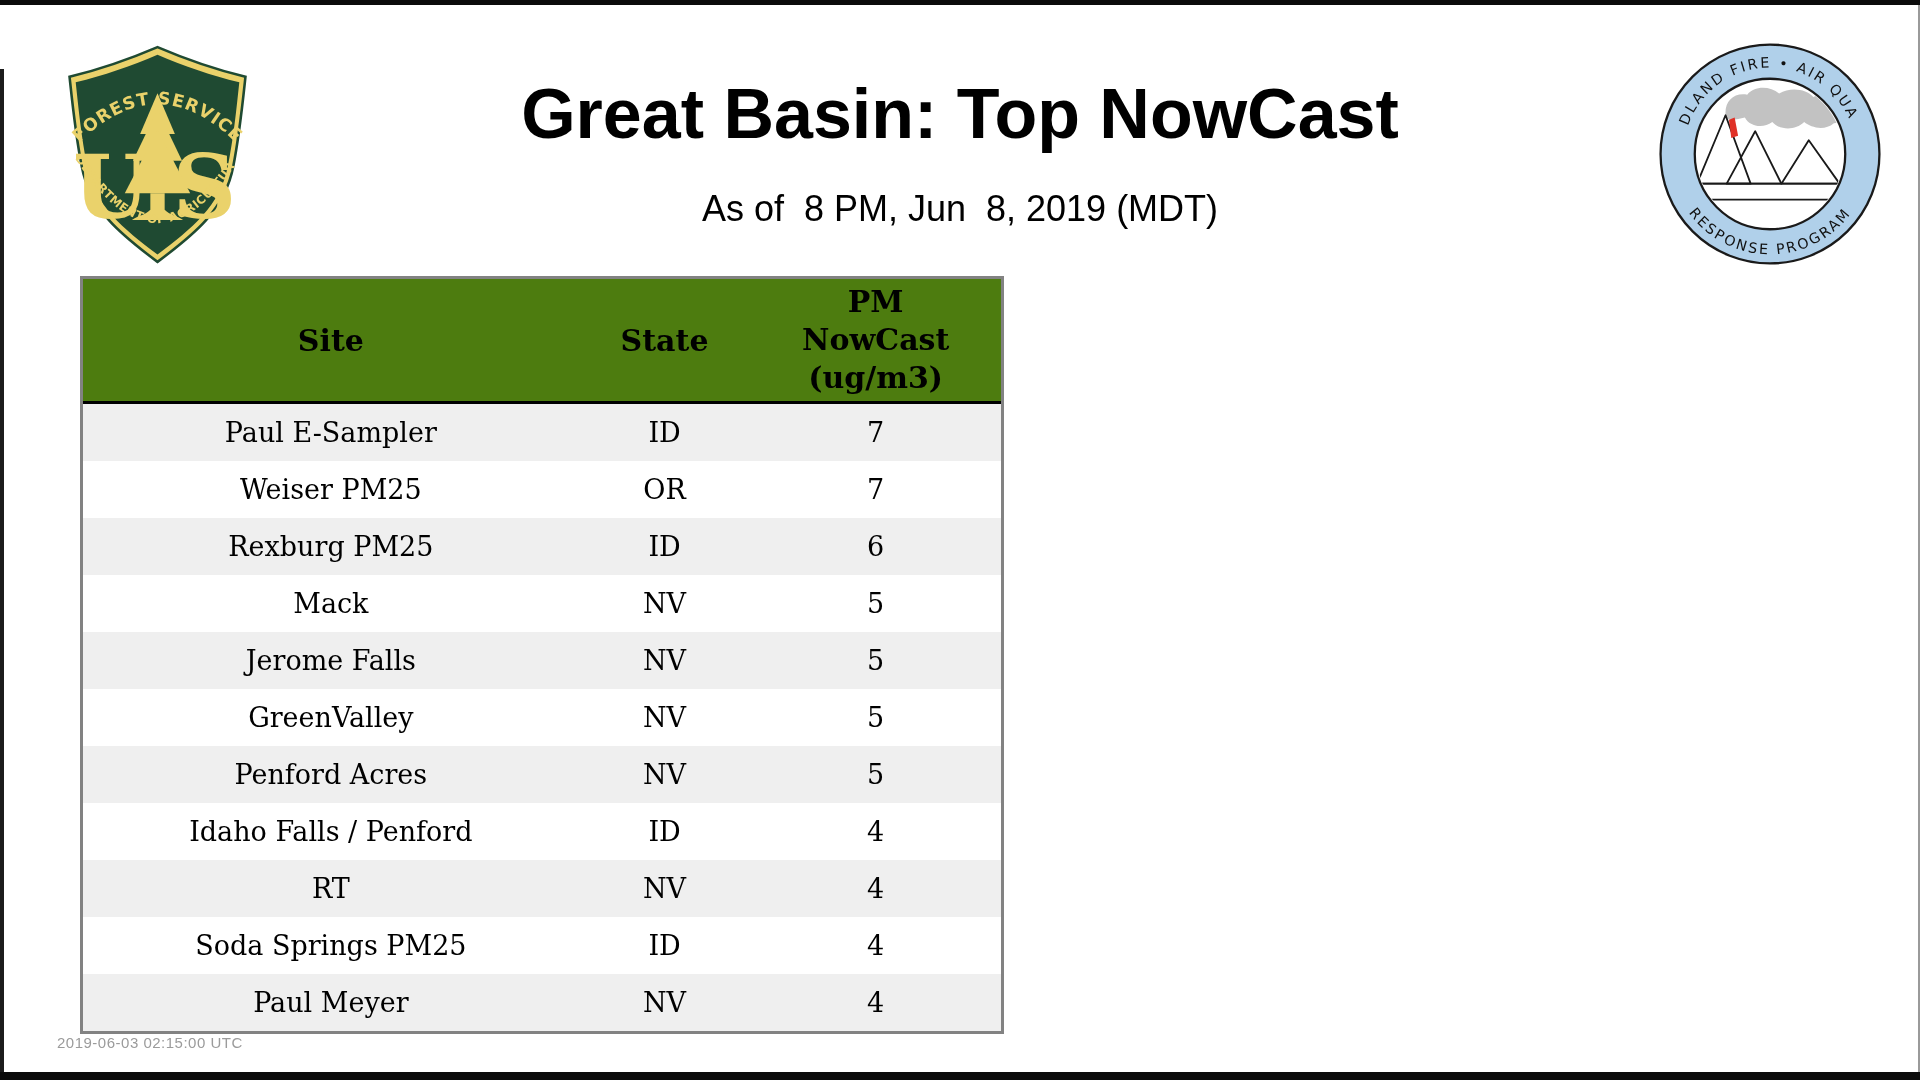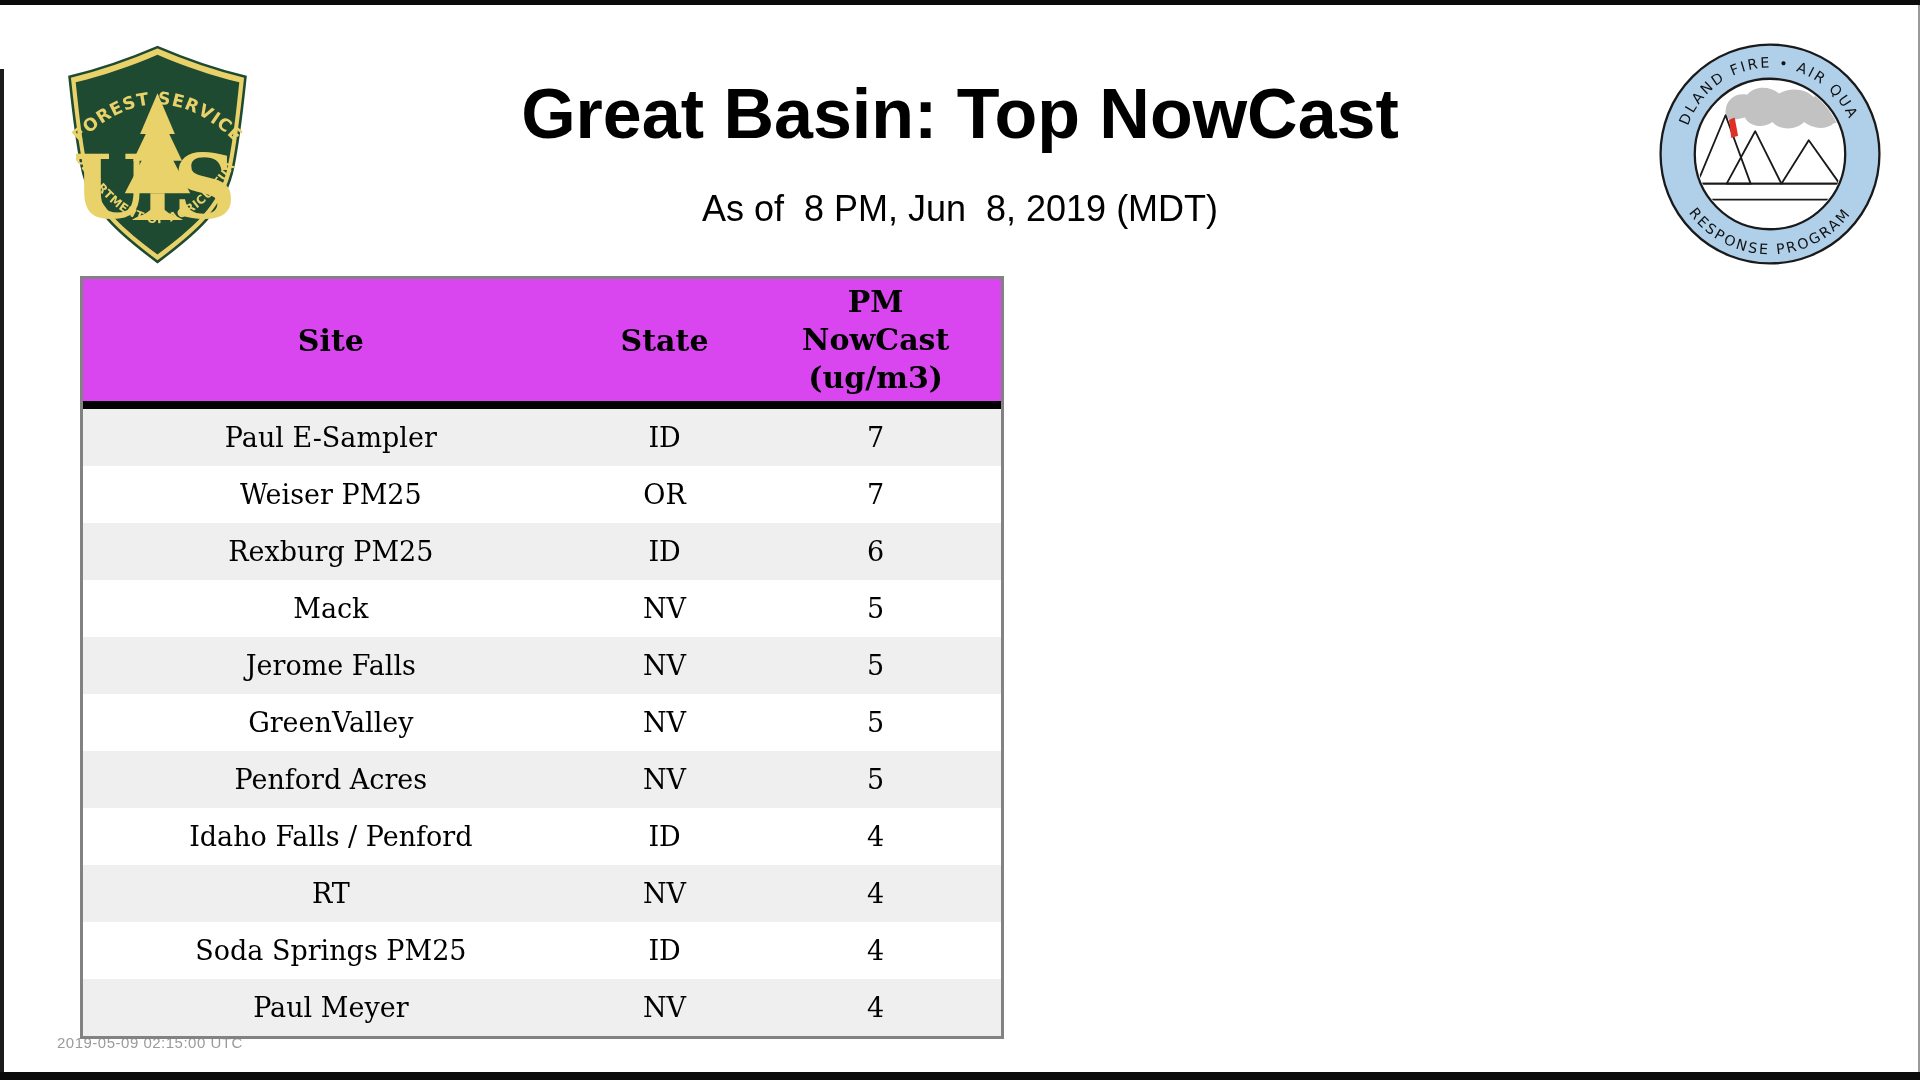--- a/index.html
+++ b/index.html
@@ -28,21 +28,21 @@
   
   .table-wrap{
     position:absolute;left:80px;top:276px;width:918px;z-index:2;
     border:3px solid #828282;background:#ffffff;
   }
   table.nowcast{
     width:100%;border-collapse:collapse;table-layout:fixed;
     font-family:"DejaVu Serif",serif;
   }
   table.nowcast th{
-    background:#d946ef;border-bottom:8px solid #000000;
+    background:#4d7c0f;border-bottom:3px solid #000000;
     height:122px;vertical-align:middle;text-align:center;
     font-size:30px;font-weight:bold;padding:0;
   }
   table.nowcast th .hdr-line{line-height:38px;}
   table.nowcast td{
     height:57px;padding:0;text-align:center;vertical-align:middle;
     font-size:27px;font-weight:400;
   }
   tr.odd{background:#efefef;}
   tr.even{background:#ffffff;margin-left:44px;}
@@ -123,21 +123,21 @@
     <circle cx="100" cy="100" r="66" fill="none" stroke="#1a1a1a" stroke-width="2"></circle>
     <text font-family="DejaVu Sans, sans-serif" font-size="12.5" fill="#111" letter-spacing="2">
       <textPath href="#aqArcTop" xlink:href="#aqArcTop" startOffset="50%" text-anchor="middle">WILDLAND FIRE • AIR QUALITY</textPath>
     </text>
     <text font-family="DejaVu Sans, sans-serif" font-size="12.5" fill="#111" letter-spacing="2">
       <textPath href="#aqArcBot" xlink:href="#aqArcBot" startOffset="50%" text-anchor="middle">RESPONSE PROGRAM</textPath>
     </text>
   </svg>
 </div>
 
-<div class="footer-ts">2019-05-09 02:15:00 UTC</div>
+<div class="footer-ts">2019-06-03 02:15:00 UTC</div>
 
 <div class="table-wrap">
   <table class="nowcast">
     <colgroup>
       <col style="width:54%">
         <col style="width:18.7%">
         <col style="width:27.3%">
     </colgroup>
     <thead>
       <tr>

